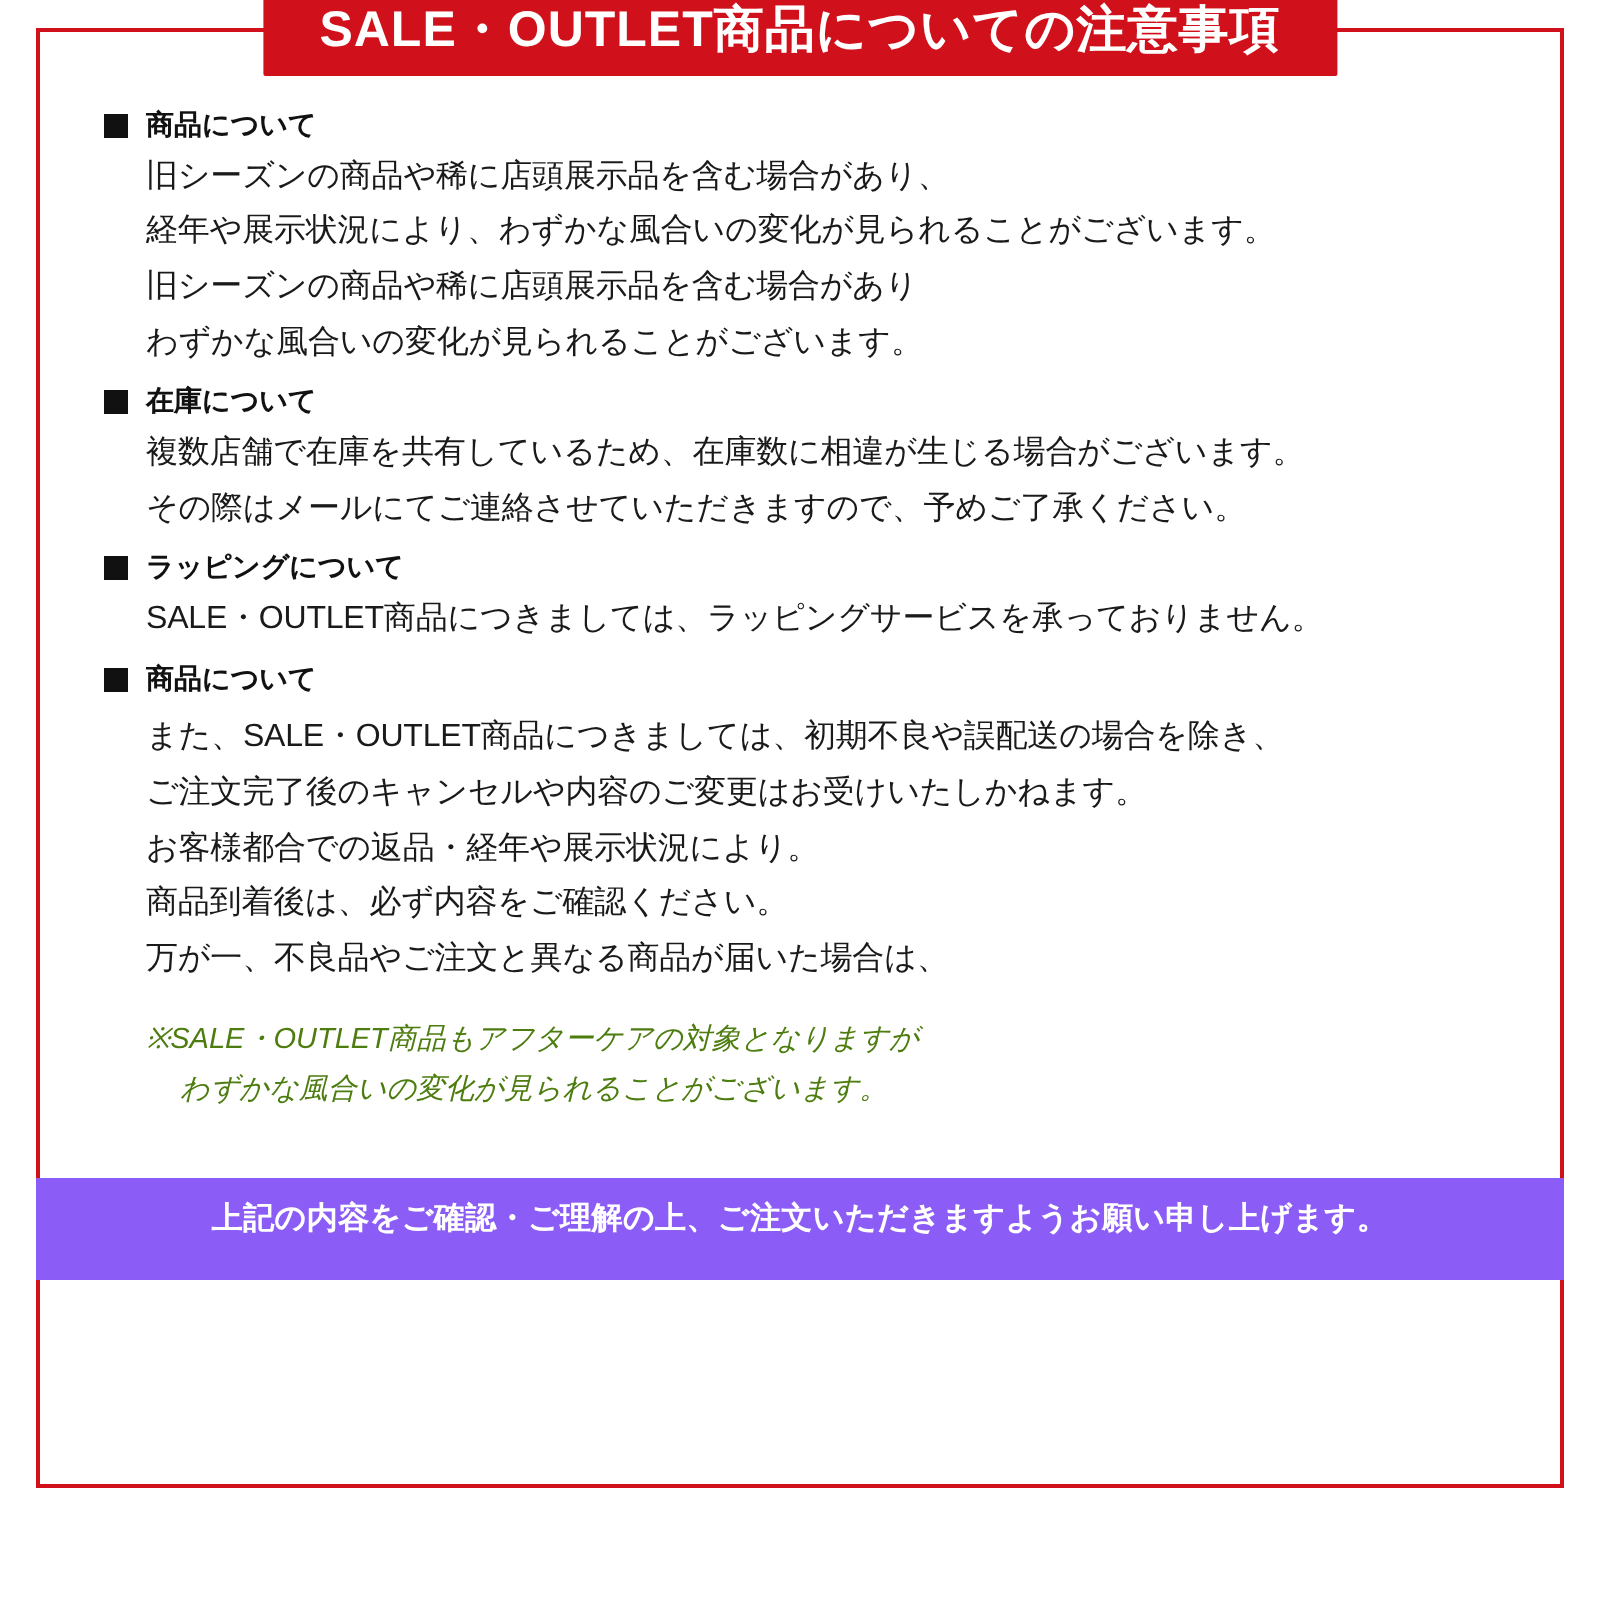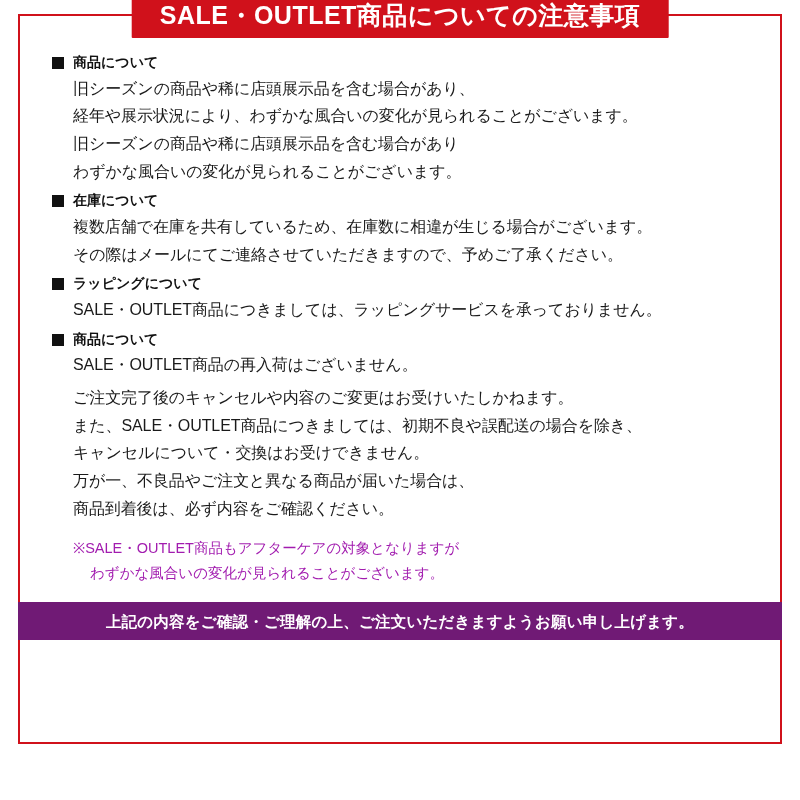--- a/index.html
+++ b/index.html
@@ -87,40 +87,41 @@
     white-space: nowrap;
   }
 
   .note {
     margin-top: 14px;
     padding-left: 21px;
   }
   .note .note-line {
     font-size: 14.5px;
     line-height: 1.72;
-    color: #a21caf;
+    color: #4d7c0f;
     white-space: nowrap;
+    font-style: italic;
   }
   .note .note-line.indent {
     padding-left: 17px;
   }
 
   
   .footer-bar {
     position: absolute;
     left: 0;
     right: 0;
     bottom: 8px;
     margin: 0 18px;
-    background: #701a75;
+    background: #8b5cf6;
     color: #ffffff;
     text-align: center;
     font-size: 15.5px;
     font-weight: bold;
-    padding: 10px 0 7px 0;
+    padding: 10px 0 20px 0;
     letter-spacing: 0.2px;
   }
 </style>
 </head>
 <body>
 
 <div class="page">
   <div class="frame">
 
     <div class="title-banner">SALE・OUTLET商品についての注意事項</div>
@@ -153,29 +154,28 @@
           <span>ラッピングについて</span>
         </div>
         <div class="body-line">SALE・OUTLET商品につきましては、ラッピングサービスを承っておりません。</div>
       </div>
 
       <div class="section">
         <div class="section-head">
           <span class="bullet-square"></span>
           <span>商品について</span>
         </div>
-        <div class="body-line">SALE・OUTLET商品の再入荷はございません。</div>
       </div>
 
       <div class="section">
+        <div class="body-line">また、SALE・OUTLET商品につきましては、初期不良や誤配送の場合を除き、</div>
         <div class="body-line">ご注文完了後のキャンセルや内容のご変更はお受けいたしかねます。</div>
-        <div class="body-line">また、SALE・OUTLET商品につきましては、初期不良や誤配送の場合を除き、</div>
-        <div class="body-line">キャンセルについて・交換はお受けできません。</div>
+        <div class="body-line">お客様都合での返品・経年や展示状況により。</div>
+        <div class="body-line">商品到着後は、必ず内容をご確認ください。</div>
         <div class="body-line">万が一、不良品やご注文と異なる商品が届いた場合は、</div>
-        <div class="body-line">商品到着後は、必ず内容をご確認ください。</div>
       </div>
 
       <div class="note">
         <div class="note-line">※SALE・OUTLET商品もアフターケアの対象となりますが</div>
         <div class="note-line indent">わずかな風合いの変化が見られることがございます。</div>
       </div>
 
     </div>
   </div>
 

